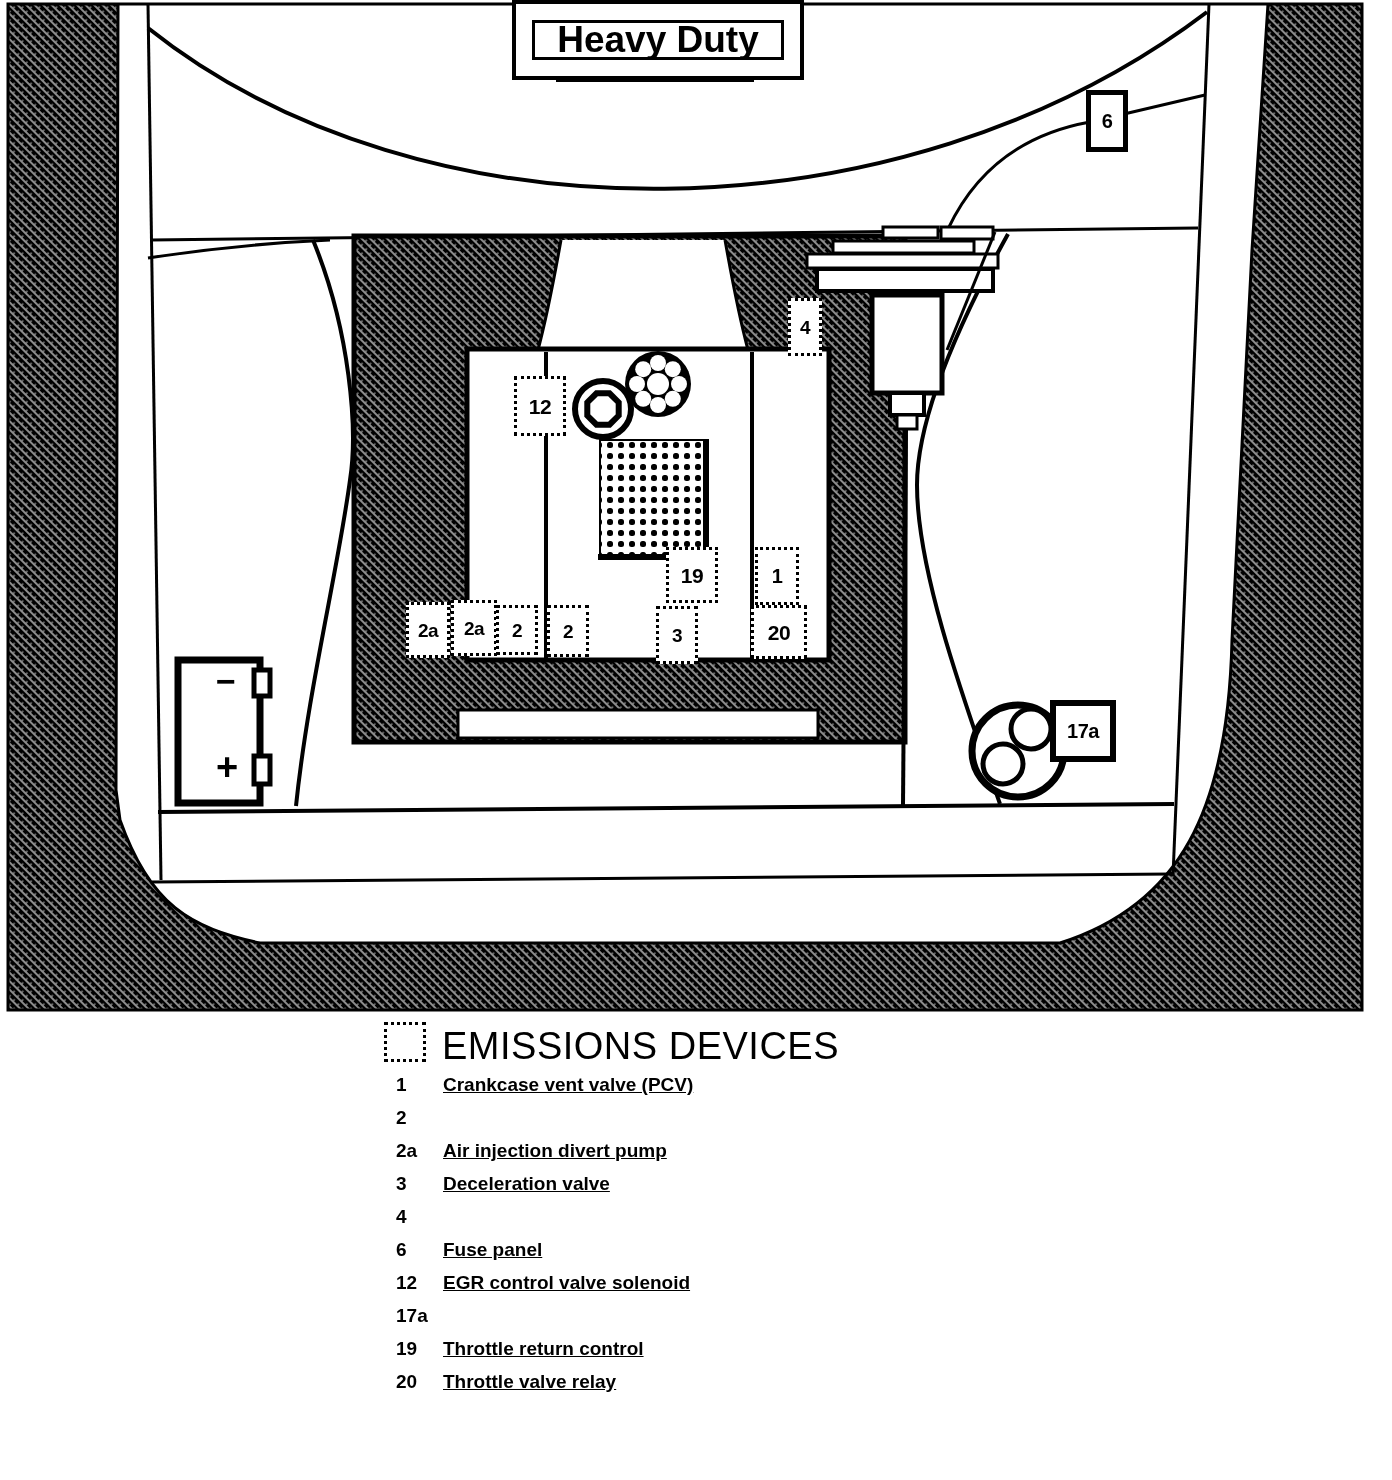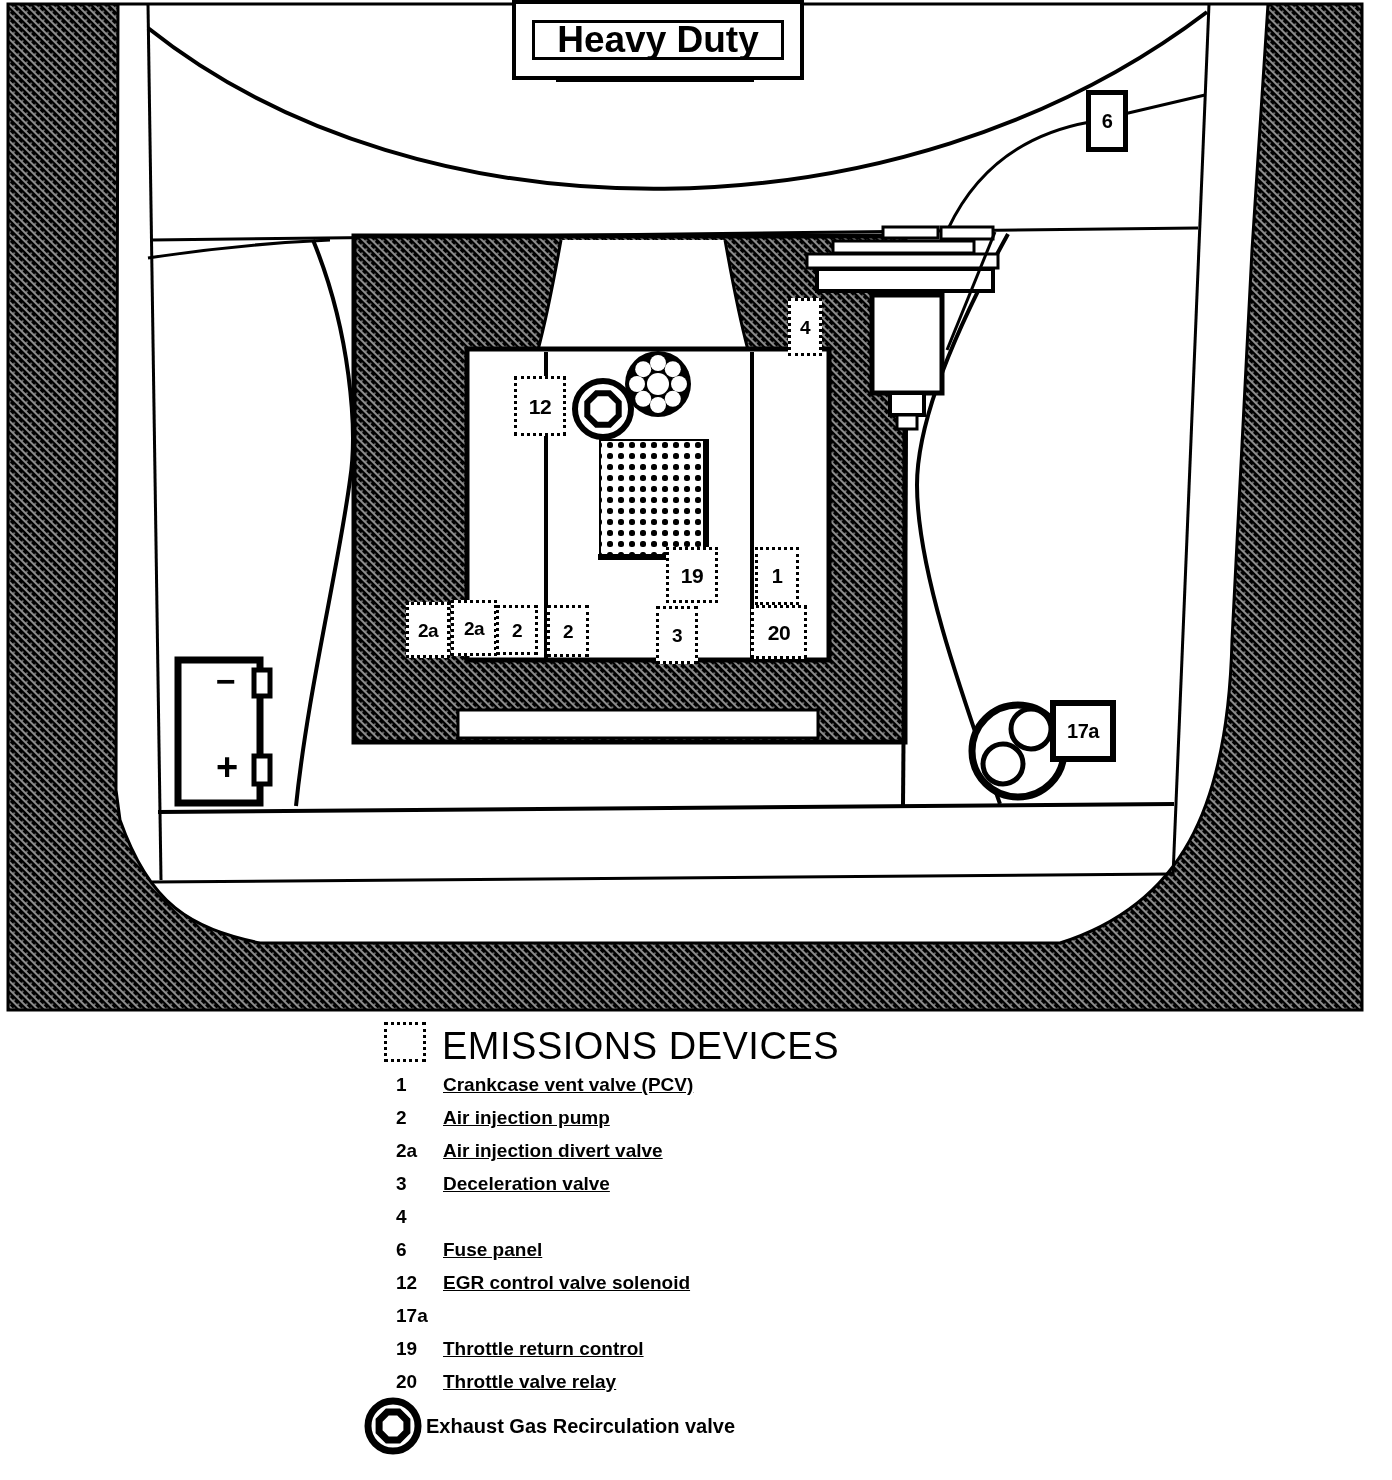--- a/index.html
+++ b/index.html
@@ -185,25 +185,24 @@
 
   <div class="legend-header-box"></div>
   <div class="legend-header">EMISSIONS DEVICES</div>
 
   <div class="legend-row" style="top:1072px;">
     <span class="legend-num">1</span>
     <span class="legend-label">Crankcase vent valve (PCV)</span>
   </div>
   <div class="legend-row" style="top:1105px;">
     <span class="legend-num">2</span>
-    <span class="legend-label">Air injection pump</span>
   </div>
   <div class="legend-row" style="top:1138px;">
     <span class="legend-num">2a</span>
-    <span class="legend-label">Air injection divert valve</span>
+    <span class="legend-label">Air injection divert pump</span>
   </div>
   <div class="legend-row" style="top:1171px;">
     <span class="legend-num">3</span>
     <span class="legend-label">Deceleration valve</span>
   </div>
   <div class="legend-row" style="top:1204px;">
     <span class="legend-num">4</span>
   </div>
   <div class="legend-row" style="top:1237px;">
     <span class="legend-num">6</span>
@@ -218,21 +217,14 @@
   </div>
   <div class="legend-row" style="top:1336px;">
     <span class="legend-num">19</span>
     <span class="legend-label">Throttle return control</span>
   </div>
   <div class="legend-row" style="top:1369px;">
     <span class="legend-num">20</span>
     <span class="legend-label">Throttle valve relay</span>
   </div>
 
-  <div class="legend-egr-row">
-    <svg width="62" height="58" viewBox="0 0 62 58">
-      <circle cx="31" cy="29" r="25" fill="#fff" stroke="#000" stroke-width="7"></circle>
-      <polygon points="44.9,34.7 36.7,42.9 25.3,42.9 17.1,34.7 17.1,23.3 25.3,15.1 36.7,15.1 44.9,23.3" fill="#fff" stroke="#000" stroke-width="7"></polygon>
-    </svg>
-    <span class="legend-egr-label">Exhaust Gas Recirculation valve</span>
-  </div>
 
 </div>
 
 </body></html>

